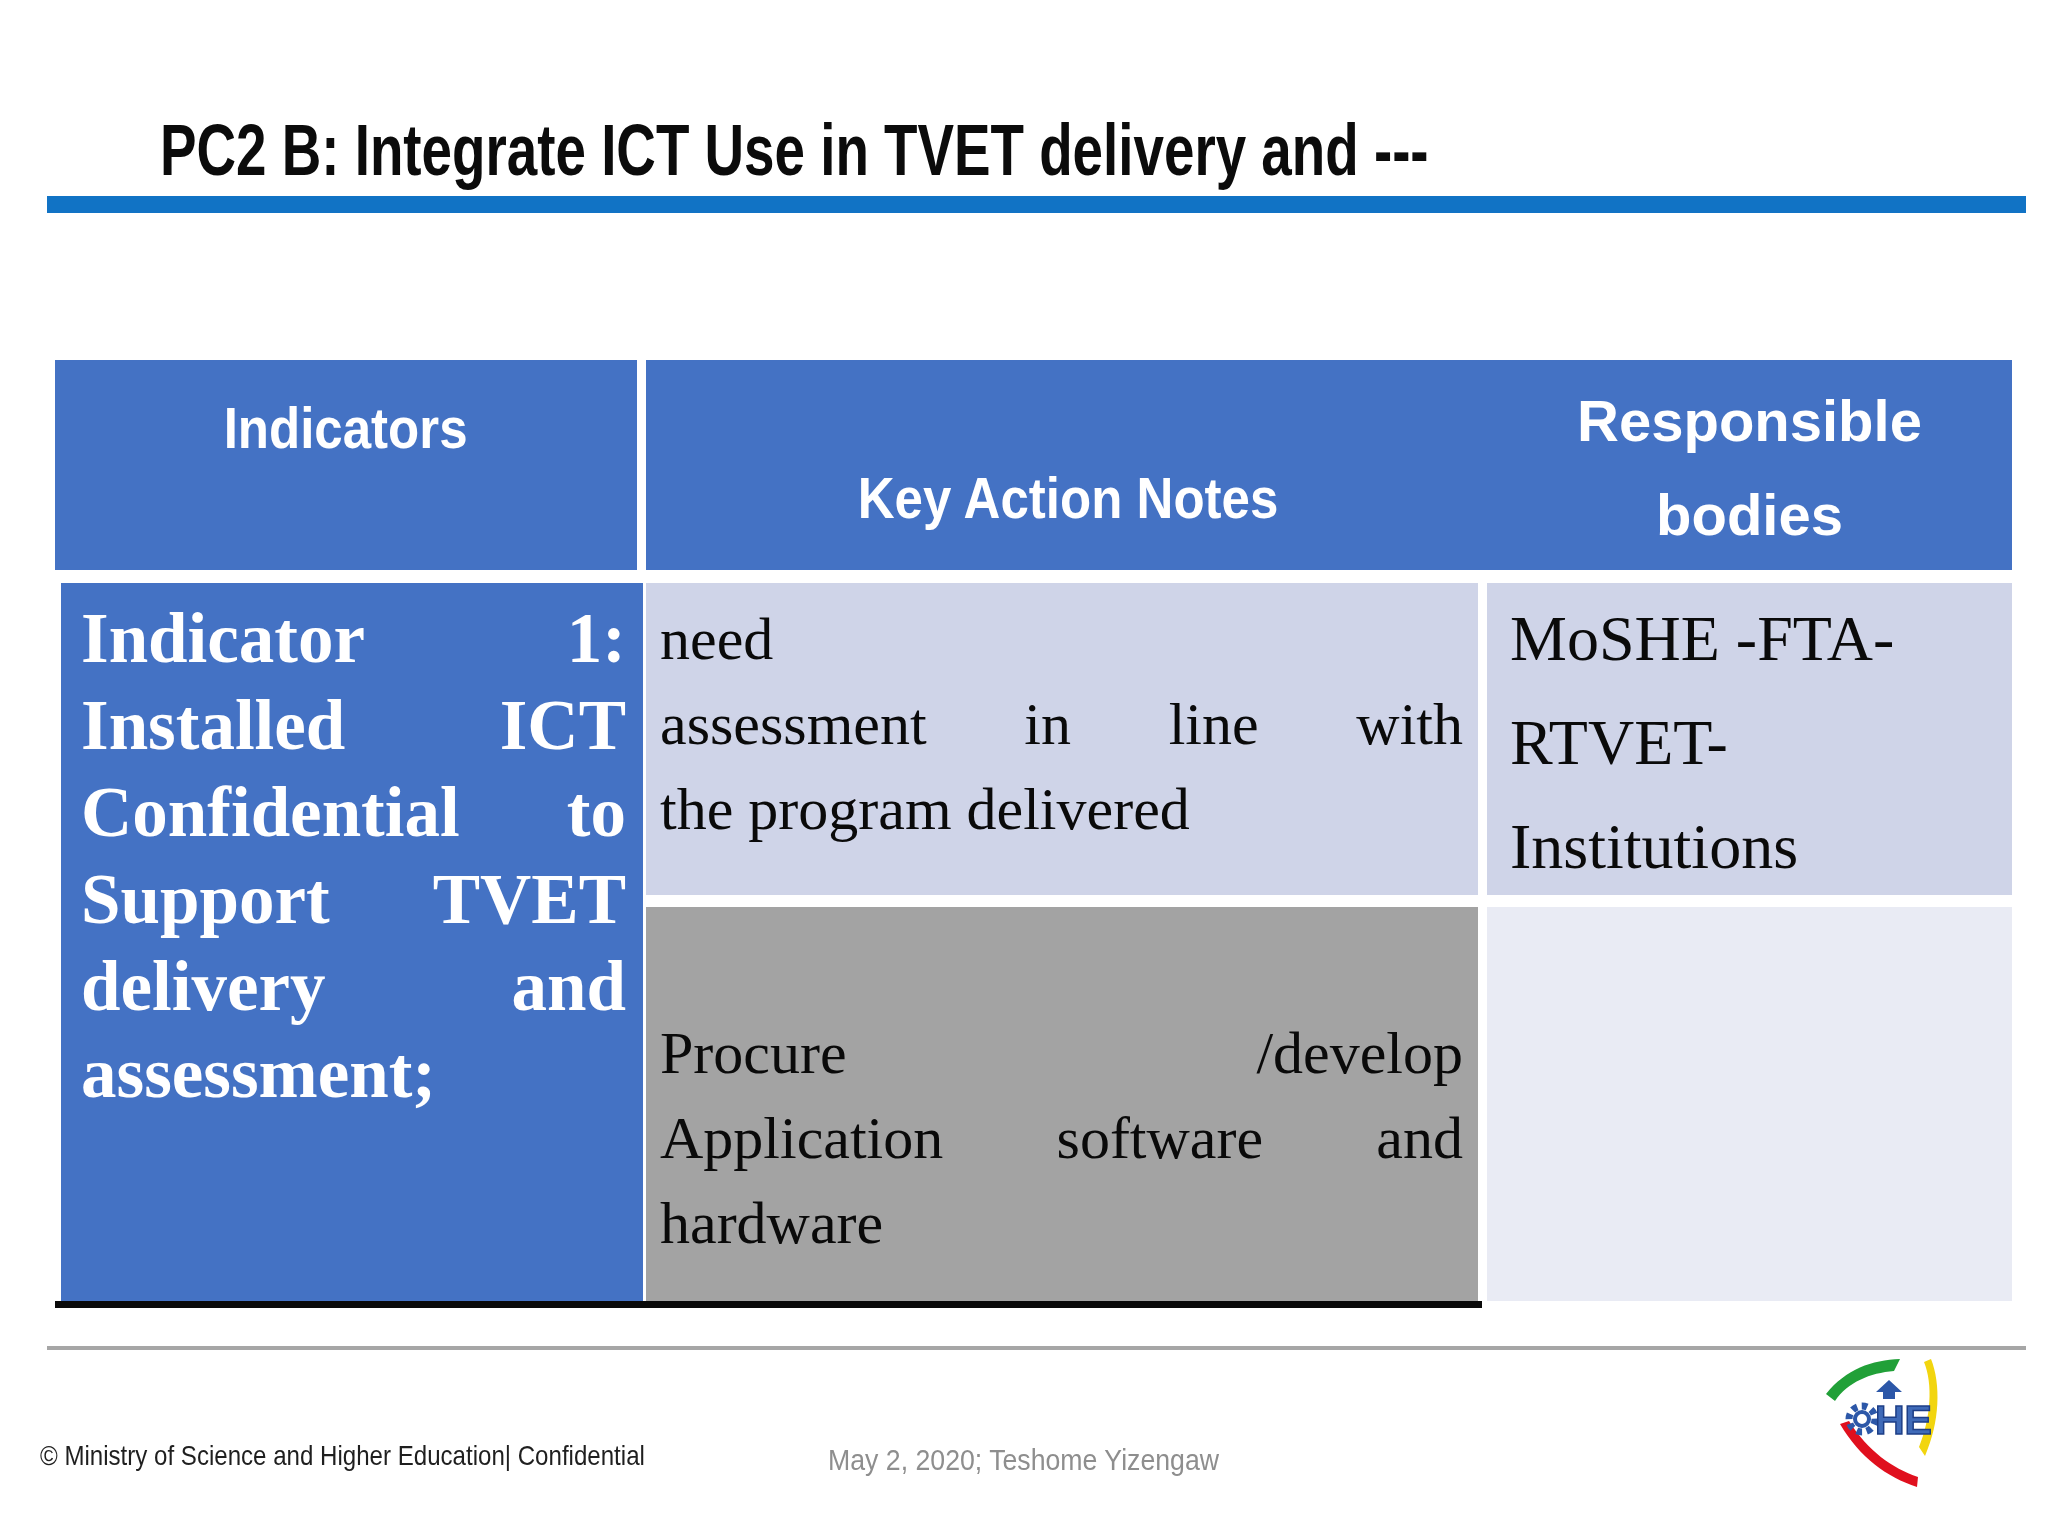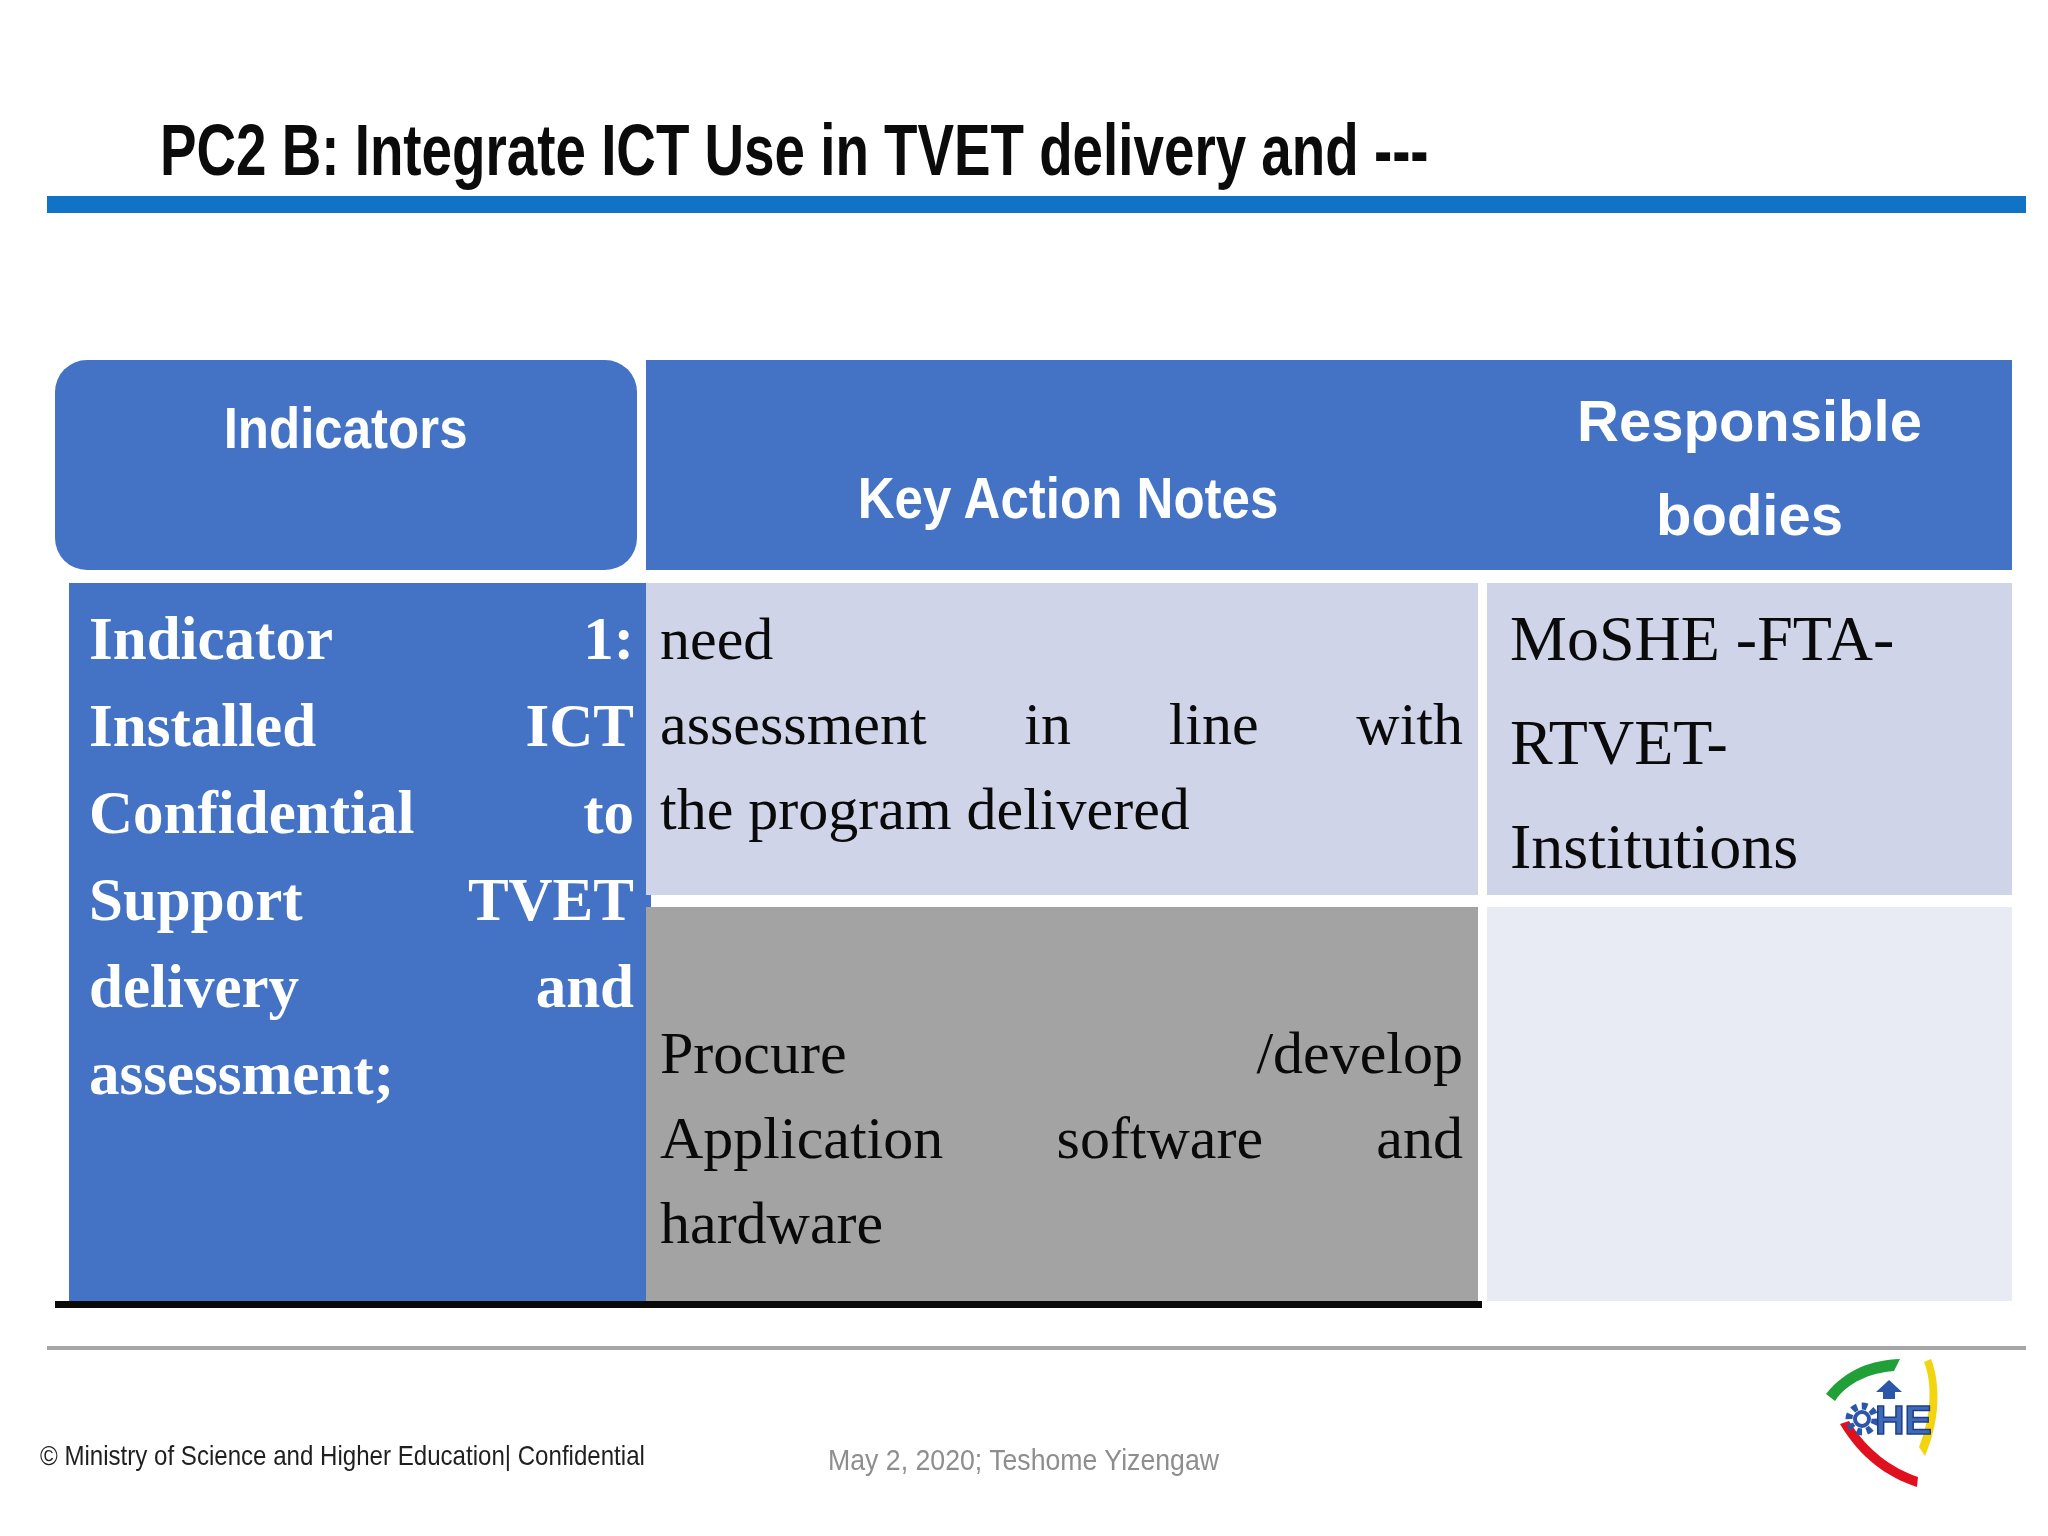--- a/index.html
+++ b/index.html
@@ -29,23 +29,23 @@
   .cond { display:inline-block; transform:scaleX(0.88); transform-origin:center; white-space:nowrap; }
   .hdr1 { left:55px;  top:360px; width:582px; height:210px; align-items:flex-start; padding-top:34px; }
   .hdr2 { left:646px; top:360px; width:844px; height:210px; align-items:center; padding-top:64px; }
   .hdr3 { left:1487px; top:360px; width:525px; height:210px; align-items:center; padding-top:14px;
           text-align:center; flex-direction:column; line-height:94px; justify-content:flex-start; }
   .hdr3 .ln { width:100%; }
 
   .serif { font-family:"Liberation Serif", serif; }
 
   .body1 {
-    left:69px; top:583px; width:582px; height:718px;
+    left:61px; top:583px; width:582px; height:718px;
     color:#ffffff; font-weight:700;
-    font-size:61px; line-height:87px;
+    font-size:71px; line-height:87px;
     padding:12px 17px 0 20px;
   }
   .c2r1 {
     left:646px; top:583px; width:832px; height:312px;
     color:#0a0a0a; font-size:60px; line-height:85px;
     padding:14px 15px 0 14px;
   }
   .c2r2 {
     left:646px; top:907px; width:832px; height:394px;
     color:#0a0a0a; font-size:60px; line-height:85px;
@@ -78,21 +78,21 @@
   .logo { left:1820px; top:1356px; width:170px; height:152px; }
 </style>
 </head>
 <body>
 
 <div class="slide">
 
   <div class="abs title">PC2 B: Integrate ICT Use in TVET delivery and ---</div>
   <div class="abs accentbar" style="background:#1173C5;"></div>
 
-  <div class="abs cell hdr hdr1" style="background:#4472C4;border-radius:32px;">
+  <div class="abs cell hdr hdr1" style="background:#4472C4;">
     <span class="cond">Indicators</span>
   </div>
   <div class="abs cell hdr hdr2" style="background:#4472C4;">
     <span class="cond">Key Action Notes</span>
   </div>
   <div class="abs cell hdr hdr3 cond-none" style="background:#4472C4;">
       <div class="ln">Responsible</div>
       <div class="ln">bodies</div>
     </div>
 

